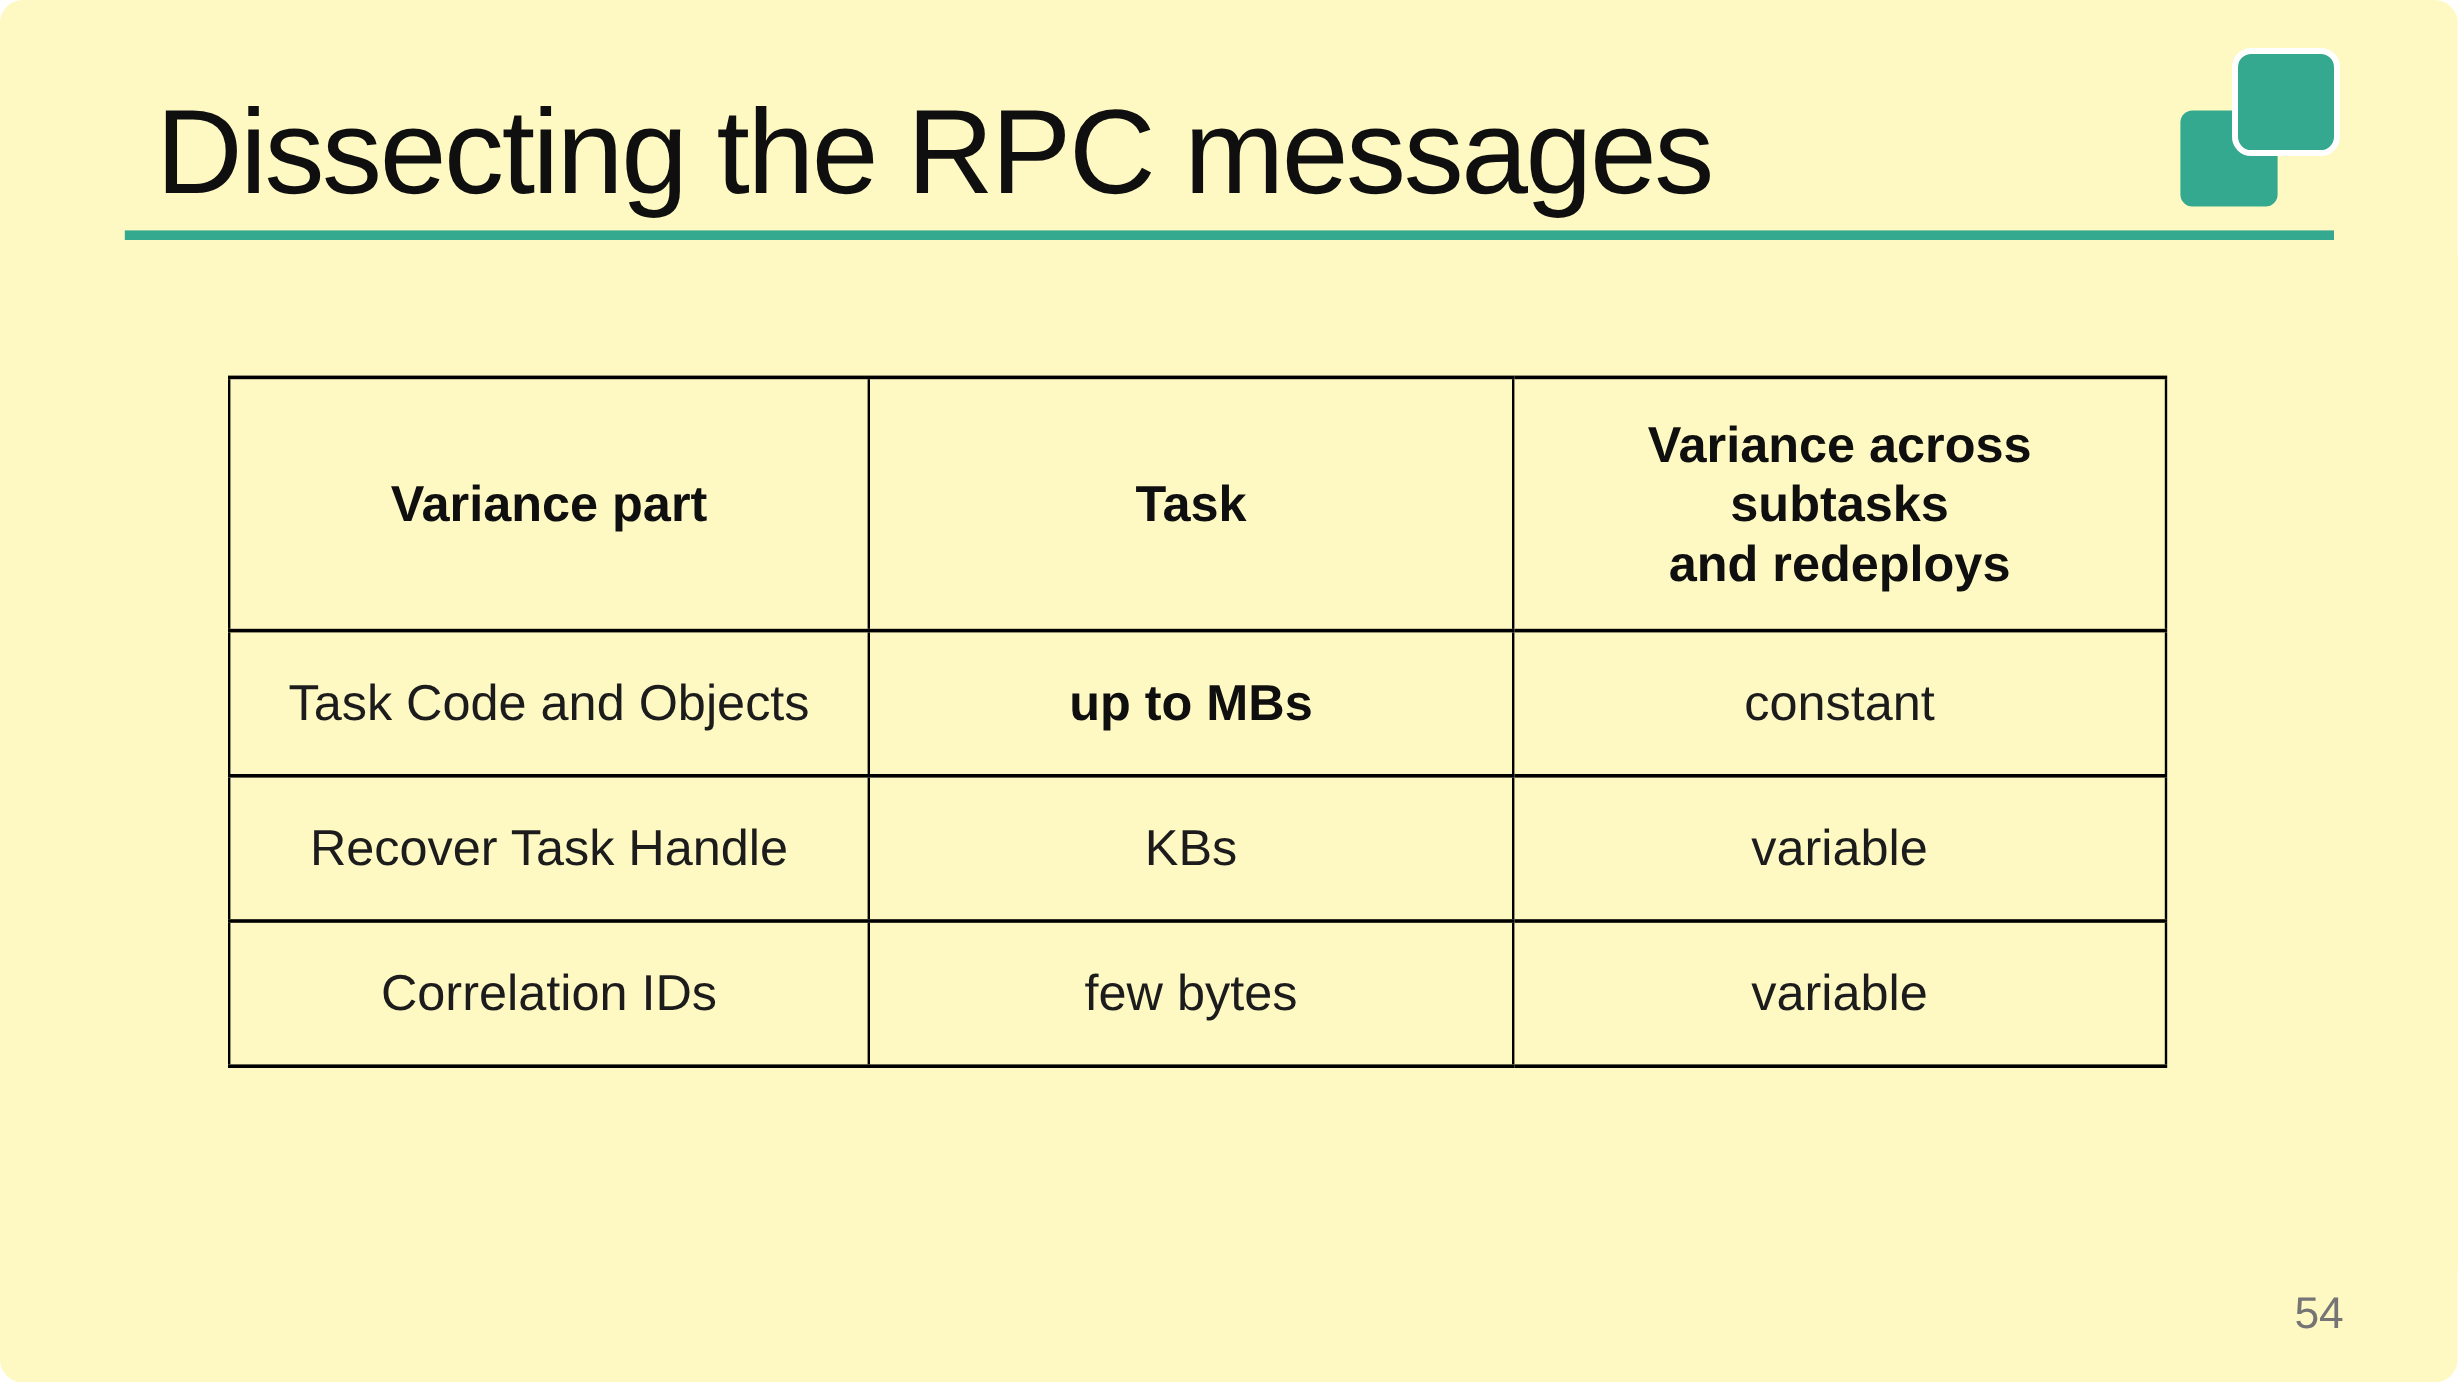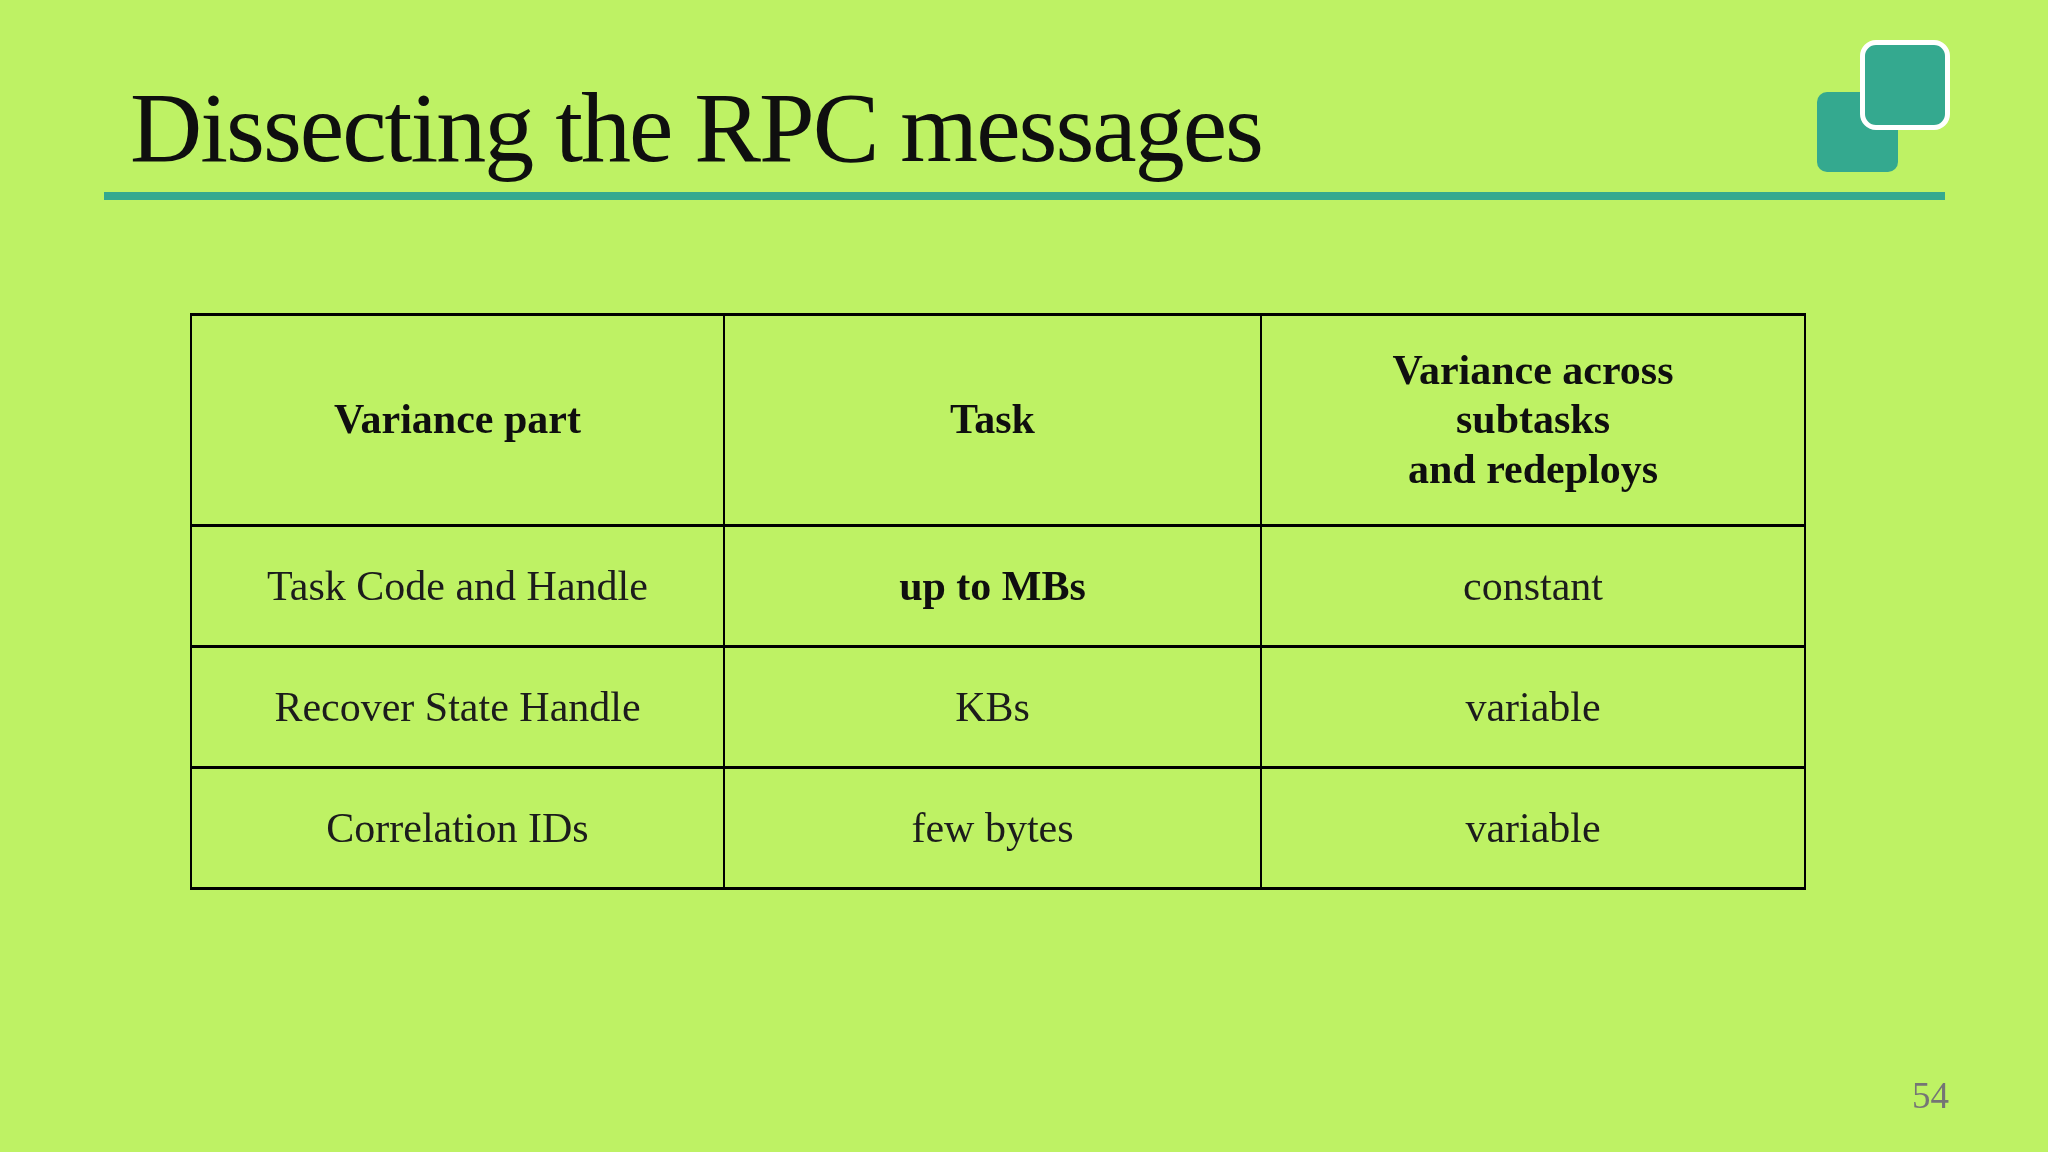--- a/index.html
+++ b/index.html
@@ -1,23 +1,24 @@
 <!DOCTYPE html>
 <html><head>
 <meta charset="utf-8">
 <style>
   html, body { margin: 0; padding: 0; background: #ffffff; }
   .slide {
     position: relative;
     width: 2048px;
     height: 1152px;
-    background: #bef264;
+    background: #fef9c3;
     overflow: hidden;
-    font-family: Liberation Serif, serif;
+    font-family: Liberation Sans, sans-serif;
     color: #111111;
+    border-radius: 19px;
   }
 
   
   .slide-title {
     position: absolute;
     left: 130px;
     top: 70px;
     margin: 0;
     font-size: 100px;
     font-weight: 400;
@@ -120,26 +121,26 @@
       <tr>
           <th>Variance part</th>
           <th>Task</th>
           <th>Variance across
 subtasks
 and redeploys</th>
         </tr>
     </thead>
     <tbody>
         <tr>
-          <td>Task Code and Handle</td>
+          <td>Task Code and Objects</td>
           <td class="bold">up to MBs</td>
           <td>constant</td>
         </tr>
         <tr>
-          <td>Recover State Handle</td>
+          <td>Recover Task Handle</td>
           <td>KBs</td>
           <td>variable</td>
         </tr>
         <tr>
           <td>Correlation IDs</td>
           <td>few bytes</td>
           <td>variable</td>
         </tr>
       </tbody>
   </table>

